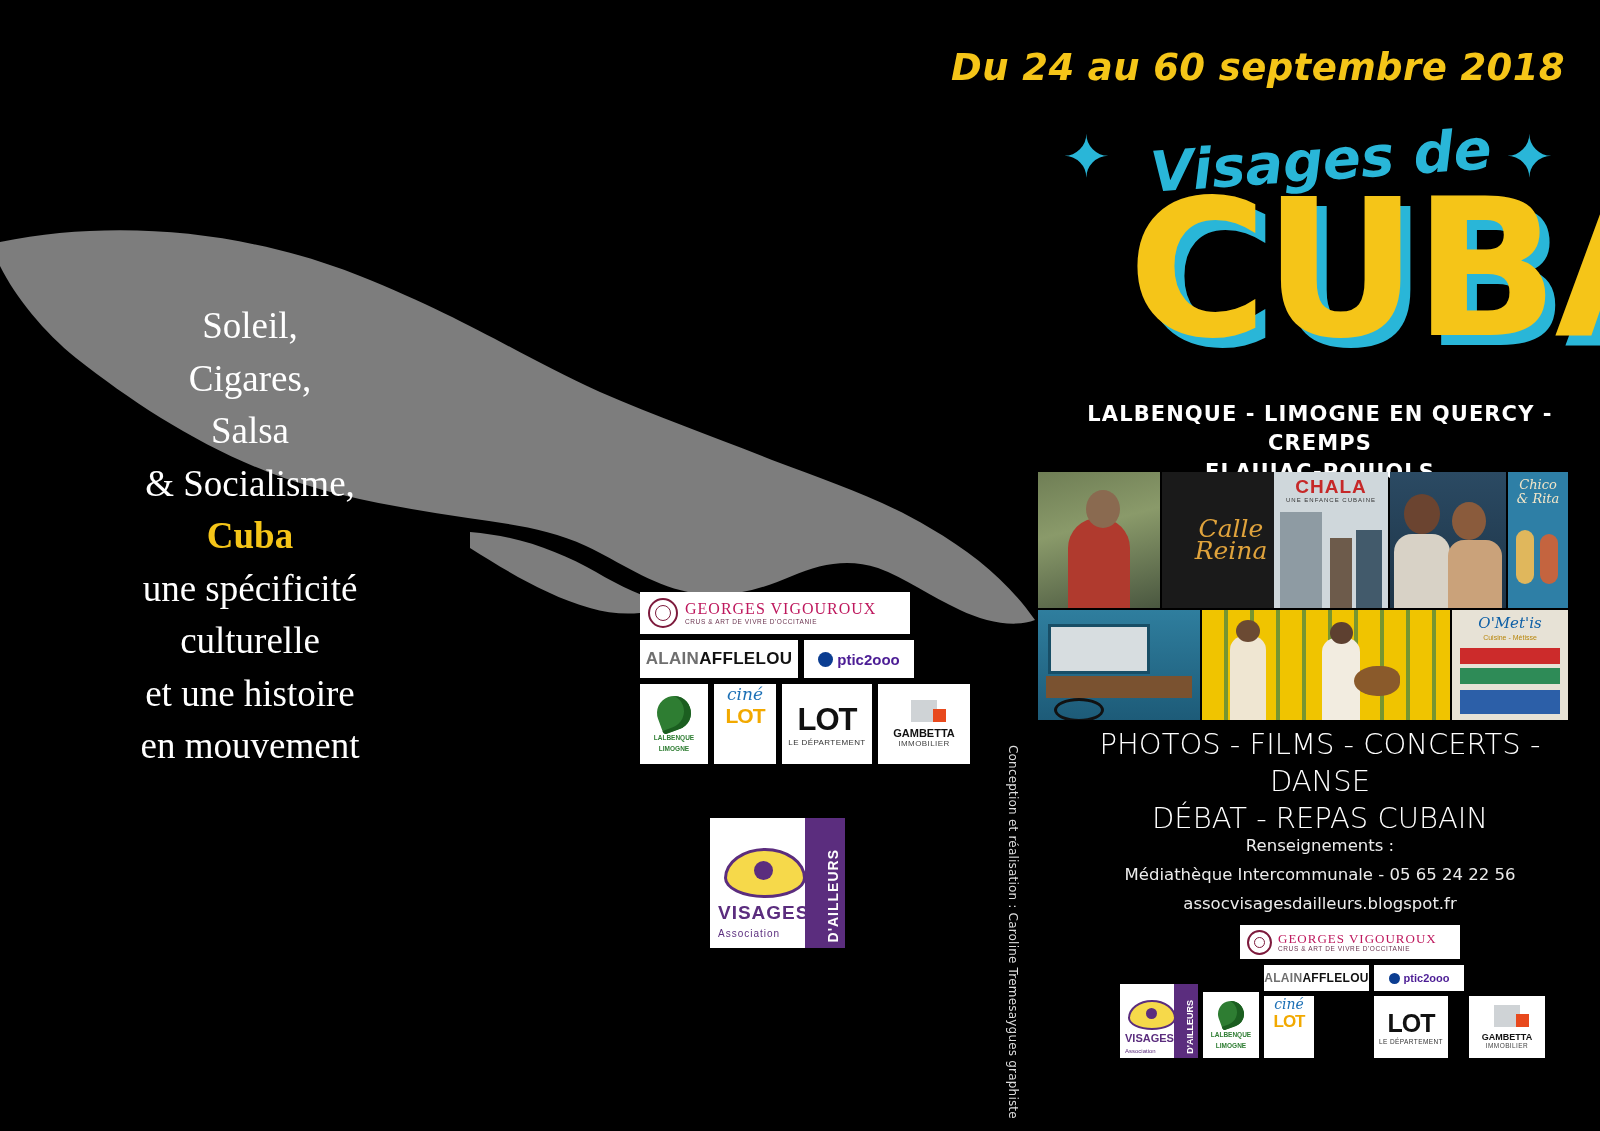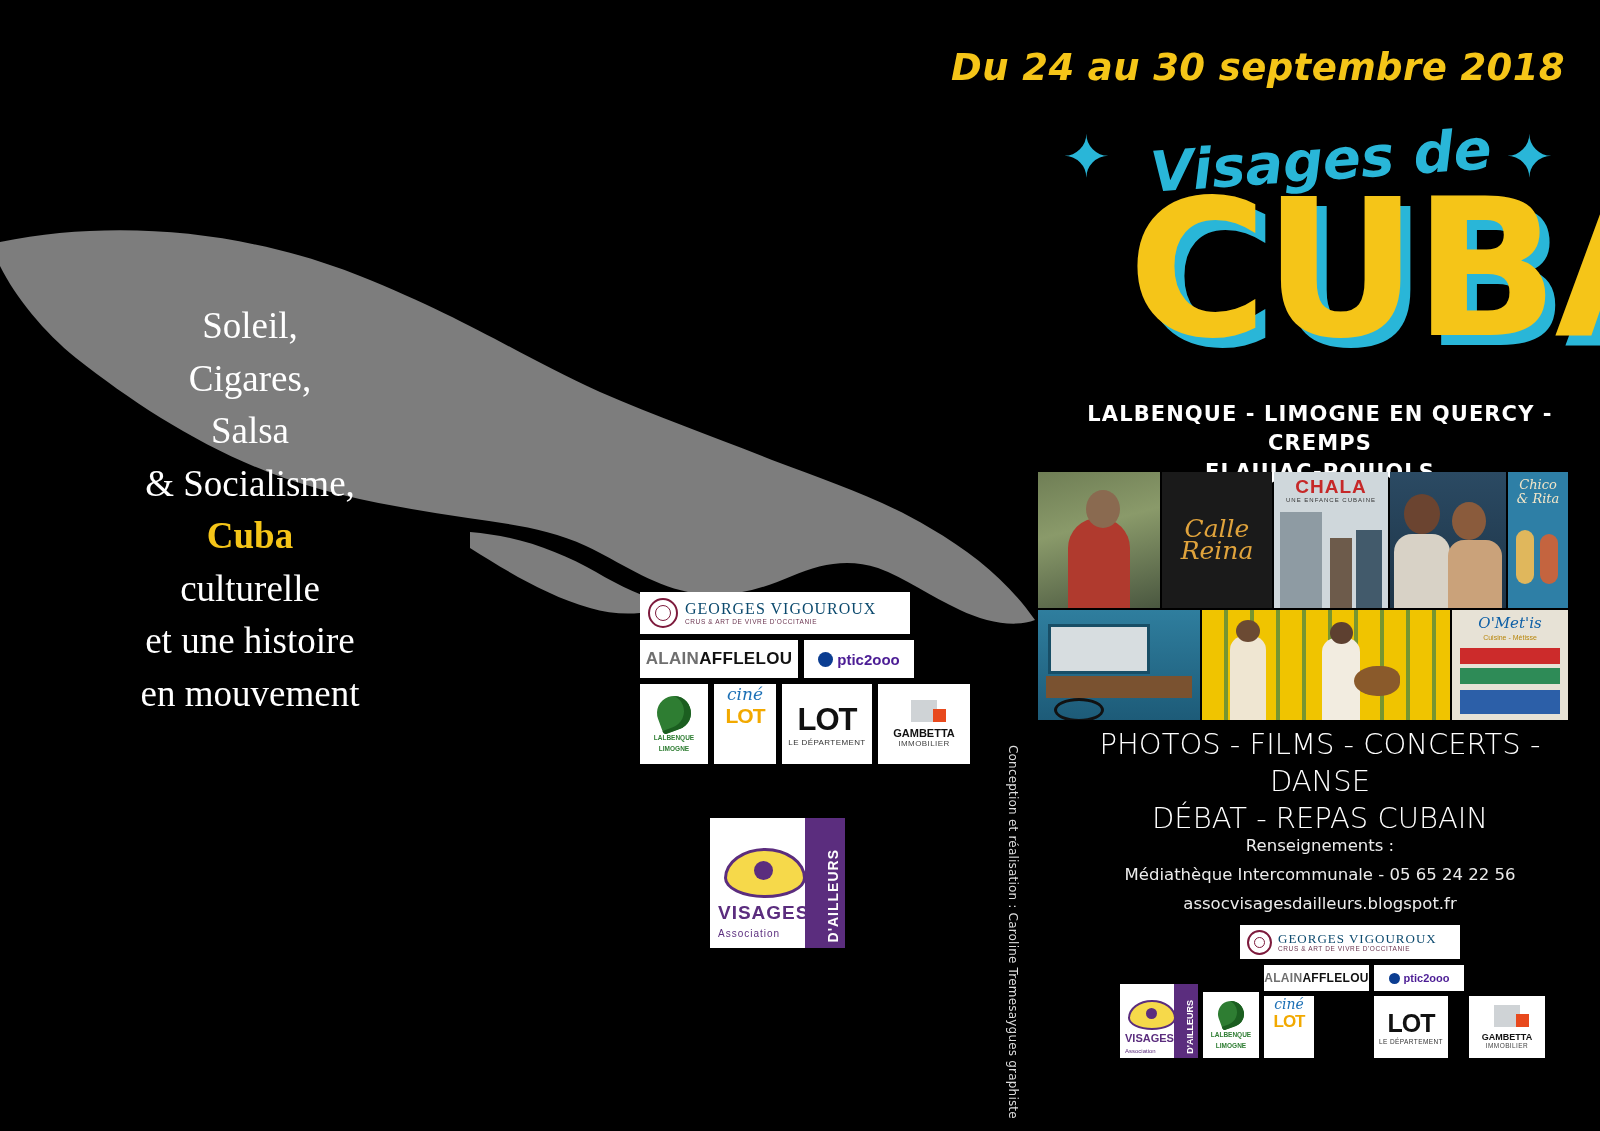--- a/index.html
+++ b/index.html
@@ -14,21 +14,21 @@
   .left-text{position:absolute;left:60px;top:300px;width:380px;text-align:center;
     color:#fff;font-size:37px;line-height:1.42;font-family:Liberation Serif, serif;font-weight:300;}
   .left-text .hl{color:#f5c518;font-weight:600;}
   .left-text .ln{display:block;white-space:nowrap;}
 
   
   .sponsors-mid{position:absolute;left:640px;top:592px;width:330px;}
   .gv{width:270px;height:42px;background:#fff;display:flex;align-items:center;gap:7px;padding-left:8px;box-sizing:border-box;}
   .gv .gv-mark{width:26px;height:26px;border-radius:50%;border:2px solid #7d1a3c;position:relative;flex:none;}
   .gv .gv-mark:before{content:"";position:absolute;inset:5px;border-radius:50%;border:1px solid #7d1a3c;}
-  .gv .gv-txt{font-family:"Liberation Serif",serif;font-size:16px;letter-spacing:1px;color:#0c4a6e;line-height:1.05;}
+  .gv .gv-txt{font-family:"Liberation Serif",serif;font-size:16px;letter-spacing:1px;color:#be185d;line-height:1.05;}
   .gv .gv-sub{font-size:6.5px;letter-spacing:.6px;color:#6b3550;}
   .row2{display:flex;gap:6px;margin-top:6px;}
   .aff{width:158px;height:38px;background:#fff;display:flex;align-items:center;justify-content:center;
        font-size:17px;font-weight:bold;letter-spacing:.3px;}
   .aff .a1{color:#6f6f6f;}
   .aff .a2{color:#111;}
   .opt{width:110px;height:38px;background:#fff;display:flex;align-items:center;justify-content:center;gap:4px;}
   .opt .dot{width:15px;height:15px;border-radius:50%;background:#0b3d91;}
   .opt .otxt{font-size:15px;font-weight:bold;color:#4c1d95;text-align:right;}
   .row3{display:flex;gap:6px;margin-top:6px;}
@@ -80,21 +80,21 @@
 
   .towns{position:absolute;left:1060px;top:400px;width:520px;text-align:center;color:#fff;
          font-size:21px;font-weight:bold;letter-spacing:1.1px;line-height:1.38;font-family:"DejaVu Sans",sans-serif;}
 
   
   .mosaic{position:absolute;left:1038px;top:472px;width:530px;height:248px;}
   .ph{position:absolute;overflow:hidden;}
   .p1{left:0;top:0;width:122px;height:136px;background:linear-gradient(165deg,#6f7e55 0%,#8a9a6a 40%,#4a5740 100%);}
   .p1:after{content:"";position:absolute;left:30px;top:46px;width:62px;height:90px;background:#b03a2e;border-radius:30px 30px 0 0;}
   .p1:before{content:"";position:absolute;left:48px;top:18px;width:34px;height:38px;border-radius:50%;background:#8a6a50;z-index:2;}
-  .p2{left:124px;top:0;width:110px;height:136px;background:#1a1a1a;display:flex;align-items:center;justify-content:center;}
+  .p2{left:124px;top:0;width:110px;height:136px;background:#1a1a1a;display:flex;align-items:center;justify-content:center;padding-left:14px;}
   .p2 span{font-family:"DejaVu Serif",serif;font-style:italic;color:#e0a33c;font-size:25px;text-align:center;line-height:.9;}
   .p3{left:236px;top:0;width:114px;height:136px;background:#cfd7db;}
   .p3 .ttl{position:absolute;left:0;top:4px;width:100%;text-align:center;color:#c62828;font-weight:bold;font-size:19px;letter-spacing:1px;}
   .p3 .sub{position:absolute;left:0;top:25px;width:100%;text-align:center;color:#333;font-size:6px;letter-spacing:1px;}
   .p3 .b1{position:absolute;left:6px;top:40px;width:42px;height:96px;background:#8e9ba3;}
   .p3 .b2{position:absolute;left:56px;top:66px;width:22px;height:70px;background:#6d5b4b;}
   .p3 .b3{position:absolute;left:82px;top:58px;width:26px;height:78px;background:#425a6b;}
   .p4{left:352px;top:0;width:116px;height:136px;background:linear-gradient(180deg,#2b4a63,#1d3447);}
   .p4 .h1{position:absolute;left:14px;top:22px;width:36px;height:40px;border-radius:50%;background:#6b4430;}
   .p4 .h2{position:absolute;left:62px;top:30px;width:34px;height:38px;border-radius:50%;background:#8a5b3c;}
@@ -176,20 +176,21 @@
         C648,436 618,436 590,428 C548,416 508,392 470,368 Z"></path>
     </svg>
   </div>
 
   <div class="left-text">
     <span class="ln">Soleil,</span>
     <span class="ln">Cigares,</span>
     <span class="ln">Salsa</span>
     <span class="ln">&amp; Socialisme,</span>
     <span class="ln hl">Cuba</span>
+    <span class="ln">une spécificité</span>
     <span class="ln">culturelle</span>
     <span class="ln">et une histoire</span>
     <span class="ln">en mouvement</span>
   </div>
 
   <div class="sponsors-mid">
     <div class="gv">
       <div class="gv-mark"></div>
       <div>
         <div class="gv-txt">GEORGES VIGOUROUX</div>
@@ -233,21 +234,21 @@
     <div class="eye"></div>
     <div class="pupil"></div>
     <div class="t1">VISAGES</div>
     <div class="t2">Association</div>
     <div class="t3">D'AILLEURS</div>
   </div>
 
 
   <div class="credit">Conception et réalisation : Caroline Tremesaygues graphiste</div>
 
-  <div class="date">Du 24 au 30 septembre 2018</div>
+  <div class="date">Du 24 au 60 septembre 2018</div>
   <div class="star s1">✦</div>
   <div class="star s2">✦</div>
   <div class="visages">Visages de</div>
   <div class="cuba">CUBA</div>
 
   <div class="towns">
     <div>LALBENQUE - LIMOGNE EN QUERCY - CREMPS</div>
     <div>FLAUJAC-POUJOLS</div>
   </div>
 

